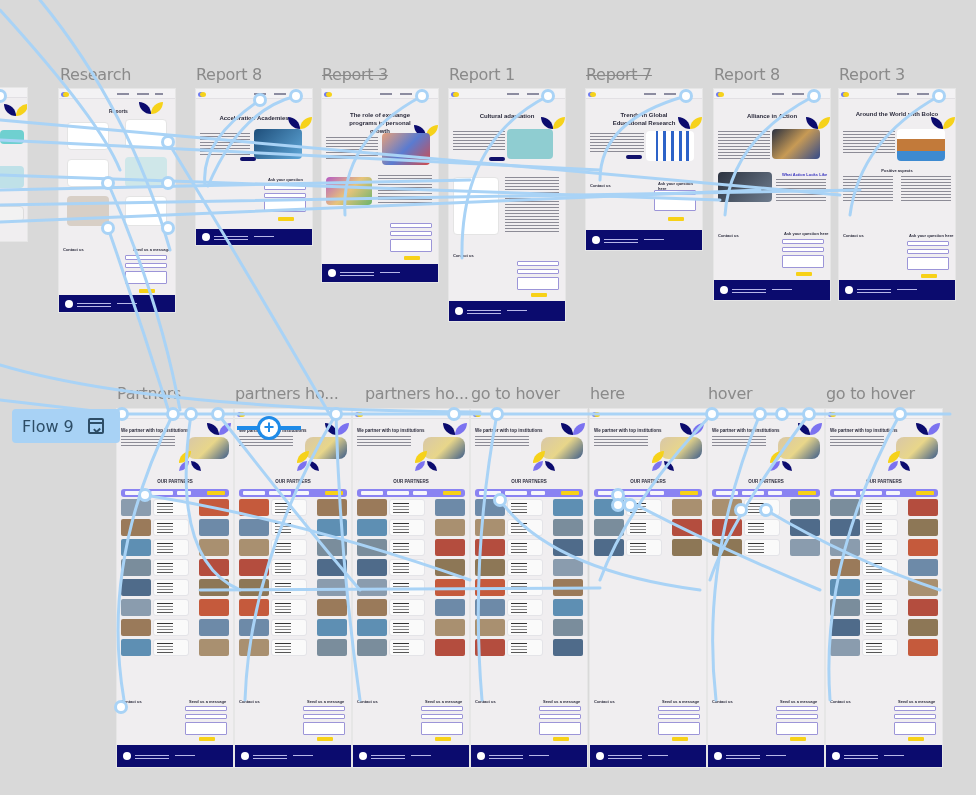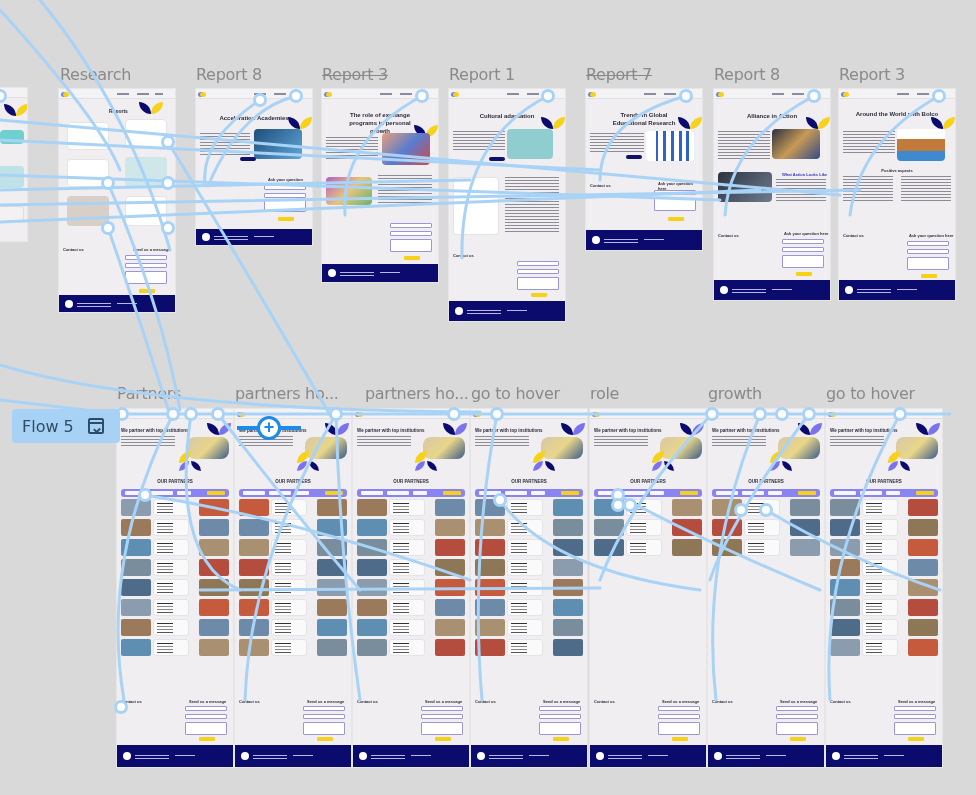--- a/index.html
+++ b/index.html
@@ -266,22 +266,22 @@
         <div class="dot"></div>
         <div class="ln"></div>
         <div class="ln2"></div>
       </div>
   </div>
 
   <div class="frame-label" style="left:117px;top:384px;">Partners</div>
   <div class="frame-label" style="left:235px;top:384px;">partners ho...</div>
   <div class="frame-label" style="left:365px;top:384px;">partners ho...</div>
   <div class="frame-label" style="left:471px;top:384px;">go to hover</div>
-  <div class="frame-label" style="left:590px;top:384px;">role</div>
-  <div class="frame-label" style="left:708px;top:384px;">growth</div>
+  <div class="frame-label" style="left:590px;top:384px;">here</div>
+  <div class="frame-label" style="left:708px;top:384px;">hover</div>
   <div class="frame-label" style="left:826px;top:384px;">go to hover</div>
 
   <div id="bottom-frames">
       <div class="frame" style="left: 117px; top: 409px; width: 116px; height: 358px;">
       <div class="f-nav">
           <div class="f-logo"></div>
           <div class="f-navitem" style="left:58px"></div>
           <div class="f-navitem" style="left:78px"></div>
           <div class="f-navitem" style="left:96px;width:8px"></div>
         </div>
@@ -773,19 +773,19 @@
       <div class="node" style="left: 618px; top: 495px;"></div>
       <div class="node" style="left: 618px; top: 505px;"></div>
       <div class="node" style="left: 630px; top: 505px;"></div>
       <div class="node" style="left: 766px; top: 510px;"></div>
       <div class="node" style="left: 741px; top: 510px;"></div>
       <div class="node" style="left: 500px; top: 500px;"></div>
       <div class="node" style="left: 121px; top: 707px;"></div>
     </div>
 
   <div class="flow-pill">
-    <span class="lbl">Flow 5</span>
+    <span class="lbl">Flow 9</span>
     <span class="ic"></span>
   </div>
 
   <div class="add-bar"></div>
   <div class="add-node">+</div>
 </div>
 
 </body></html>

